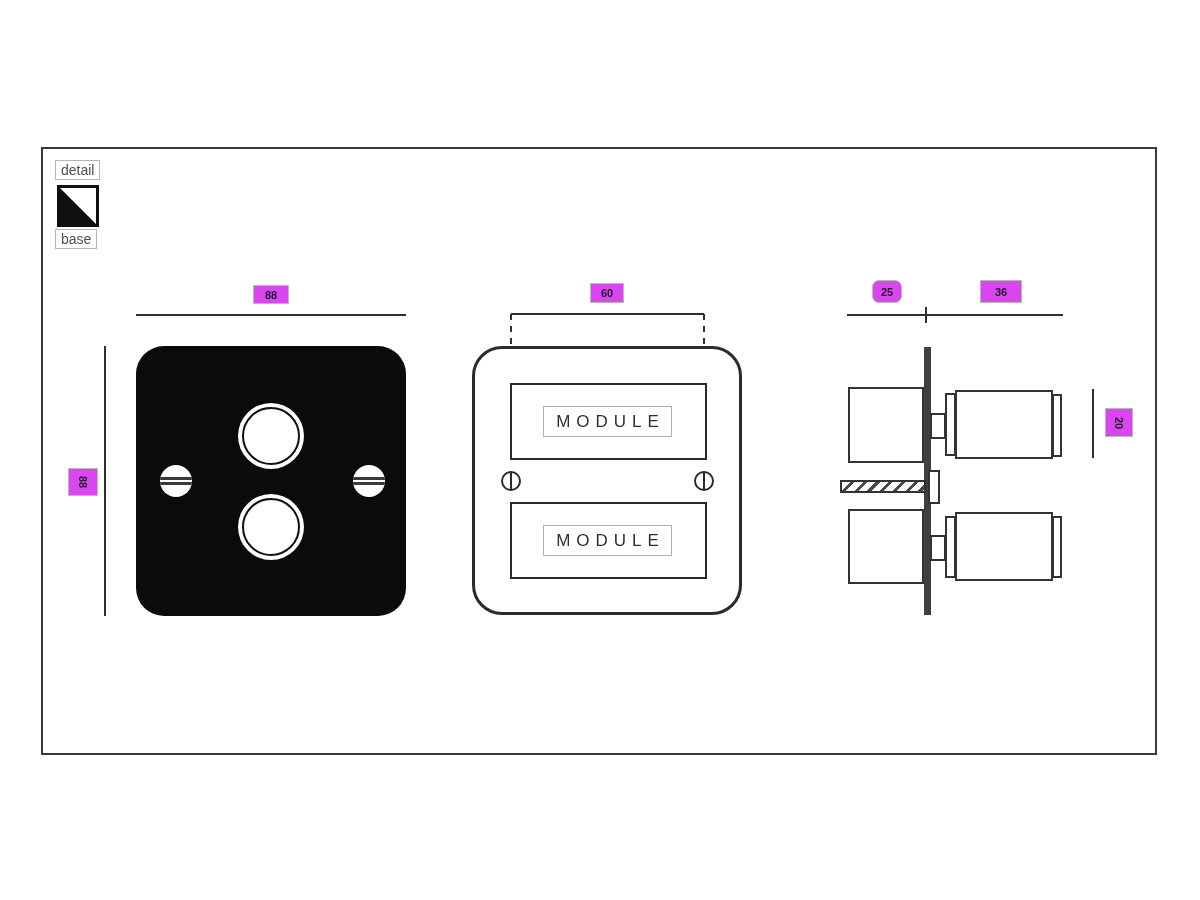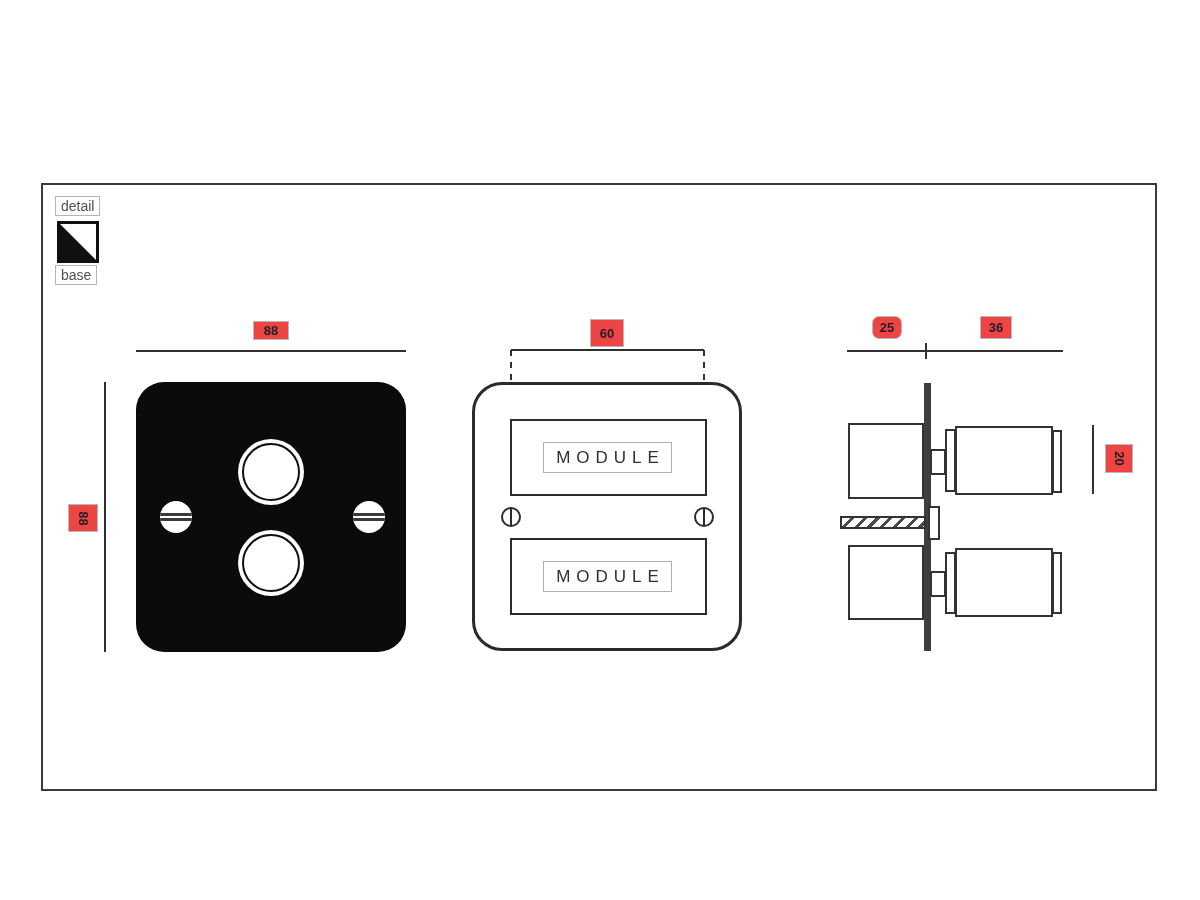--- a/index.html
+++ b/index.html
@@ -1,31 +1,31 @@
 <!DOCTYPE html>
 <html><head>
 <meta charset="utf-8">
 <style>
   html,body{margin:0;padding:0;background:#ffffff;}
   .page{position:relative;width:1200px;height:900px;background:#ffffff;overflow:hidden;
         font-family:"Liberation Sans", sans-serif;}
-  .abs{position:absolute;box-sizing:border-box;margin-top:36px;}
+  .abs{position:absolute;box-sizing:border-box;}
 
   
   .canvas{left:41px;top:147px;width:1116px;height:608px;border:2px solid #3a3a3a;background:#ffffff;}
 
   
   .tag{display:flex;align-items:center;justify-content:center;
        font-size:14px;color:#4f4f4f;background:#ffffff;border:1px solid #b5b5b5;padding:0 5px;}
   .swatch{left:57px;top:185px;width:42px;height:42px;border:3px solid #101010;
           background:linear-gradient(to top right,#101010 49.6%,#ffffff 50.4%);}
 
   
-  .dim-label{display:flex;align-items:center;justify-content:center;background:#ef4444;
-             border:1px solid #b8b8b8;font-size:13px;font-weight:bold;color:#1f1f28;}
+  .dim-label{display:flex;align-items:center;justify-content:center;background:#d946ef;
+             border:1px solid #b8b8b8;font-size:11px;font-weight:bold;color:#1f1f28;}
   .rot span{display:inline-block;transform:rotate(90deg);}
   .hline{border-top:2px solid #303030;height:0;}
   .vline{border-left:2px solid #303030;width:0;}
   .vdash{width:2px;background:repeating-linear-gradient(to bottom,#303030 0 6px,transparent 6px 12px);}
 
   
   .plate-black{left:136px;top:346px;width:270px;height:270px;background:#0b0b0b;border-radius:28px;}
   .knob{width:66px;height:66px;border-radius:50%;background:#ffffff;}
   .knob-ring{position:absolute;inset:4px;border:2px solid #101010;border-radius:50%;}
   .screw{width:32px;height:32px;border-radius:50%;background:#ffffff;overflow:hidden;}
@@ -77,42 +77,42 @@
 
   <div class="abs screw" style="left:160px;top:465px;">
     <div class="slot" style="top:12px;"></div>
     <div class="slot" style="top:17px;"></div>
   </div>
   <div class="abs screw" style="left:353px;top:465px;">
     <div class="slot" style="top:12px;"></div>
     <div class="slot" style="top:17px;"></div>
   </div>
 
-  <div class="abs dim-label" style="left:590px;top:283px;width:34px;height:28px;">60</div>
+  <div class="abs dim-label" style="left:590px;top:283px;width:34px;height:20px;">60</div>
   <div class="abs hline" style="left:511px;top:313px;width:193px;"></div>
   <div class="abs vdash" style="left:510px;top:314px;height:158px;"></div>
   <div class="abs vdash" style="left:703px;top:314px;height:158px;"></div>
 
   <div class="abs plate-outline"></div>
 
   <div class="abs module-rect" style="left:510px;top:383px;"></div>
   <div class="abs module-label" style="left:543px;top:406px;width:129px;height:31px;">MODULE</div>
 
   <div class="abs screw-sm" style="left:501px;top:471px;">
     <div class="slot-v"></div>
   </div>
   <div class="abs screw-sm" style="left:694px;top:471px;">
     <div class="slot-v"></div>
   </div>
 
   <div class="abs module-rect" style="left:510px;top:502px;"></div>
   <div class="abs module-label" style="left:543px;top:525px;width:129px;height:31px;">MODULE</div>
 
   <div class="abs dim-label" style="left:872px;top:280px;width:30px;height:23px;border-radius:7px;">25</div>
-  <div class="abs dim-label" style="left:980px;top:280px;width:32px;height:23px;">36</div>
+  <div class="abs dim-label" style="left:980px;top:280px;width:42px;height:23px;">36</div>
   <div class="abs hline" style="left:847px;top:314px;width:216px;"></div>
   <div class="abs vline" style="left:925px;top:307px;height:16px;"></div>
 
   <div class="abs plate-bar"></div>
 
   <div class="abs outline" style="left:848px;top:387px;width:76px;height:76px;"></div>
   <div class="abs outline" style="left:848px;top:509px;width:76px;height:75px;"></div>
 
   <div class="abs shaft"></div>
   <div class="abs outline" style="left:928px;top:470px;width:12px;height:34px;"></div>

